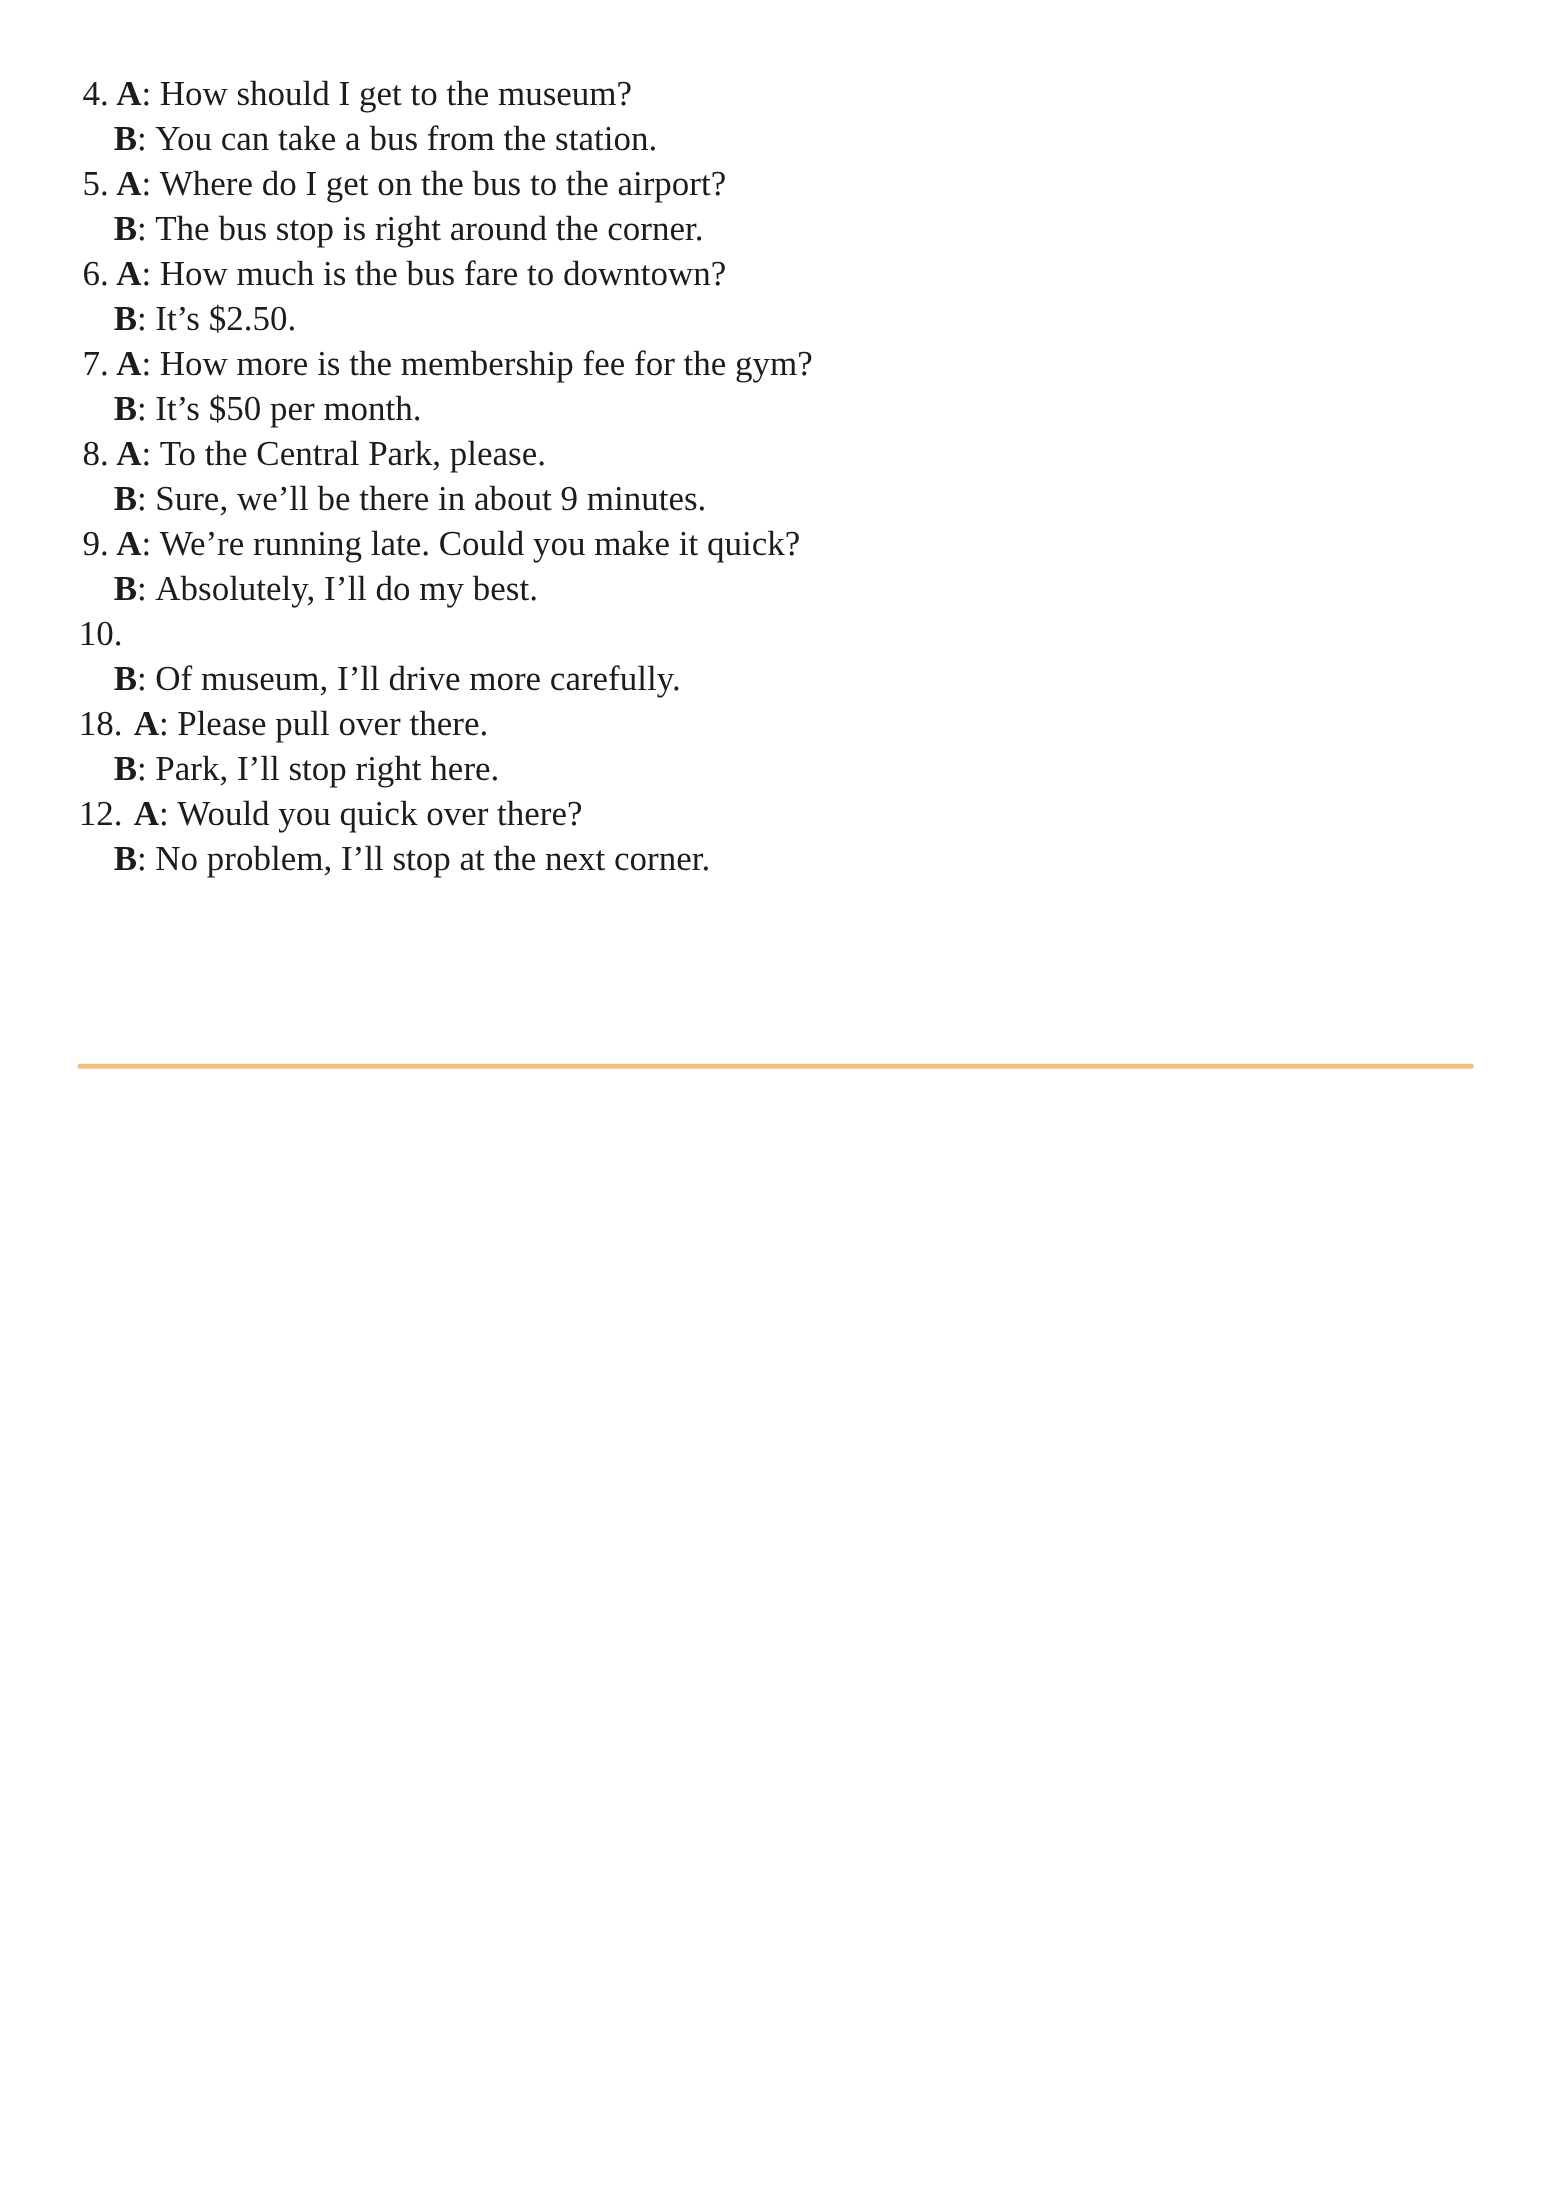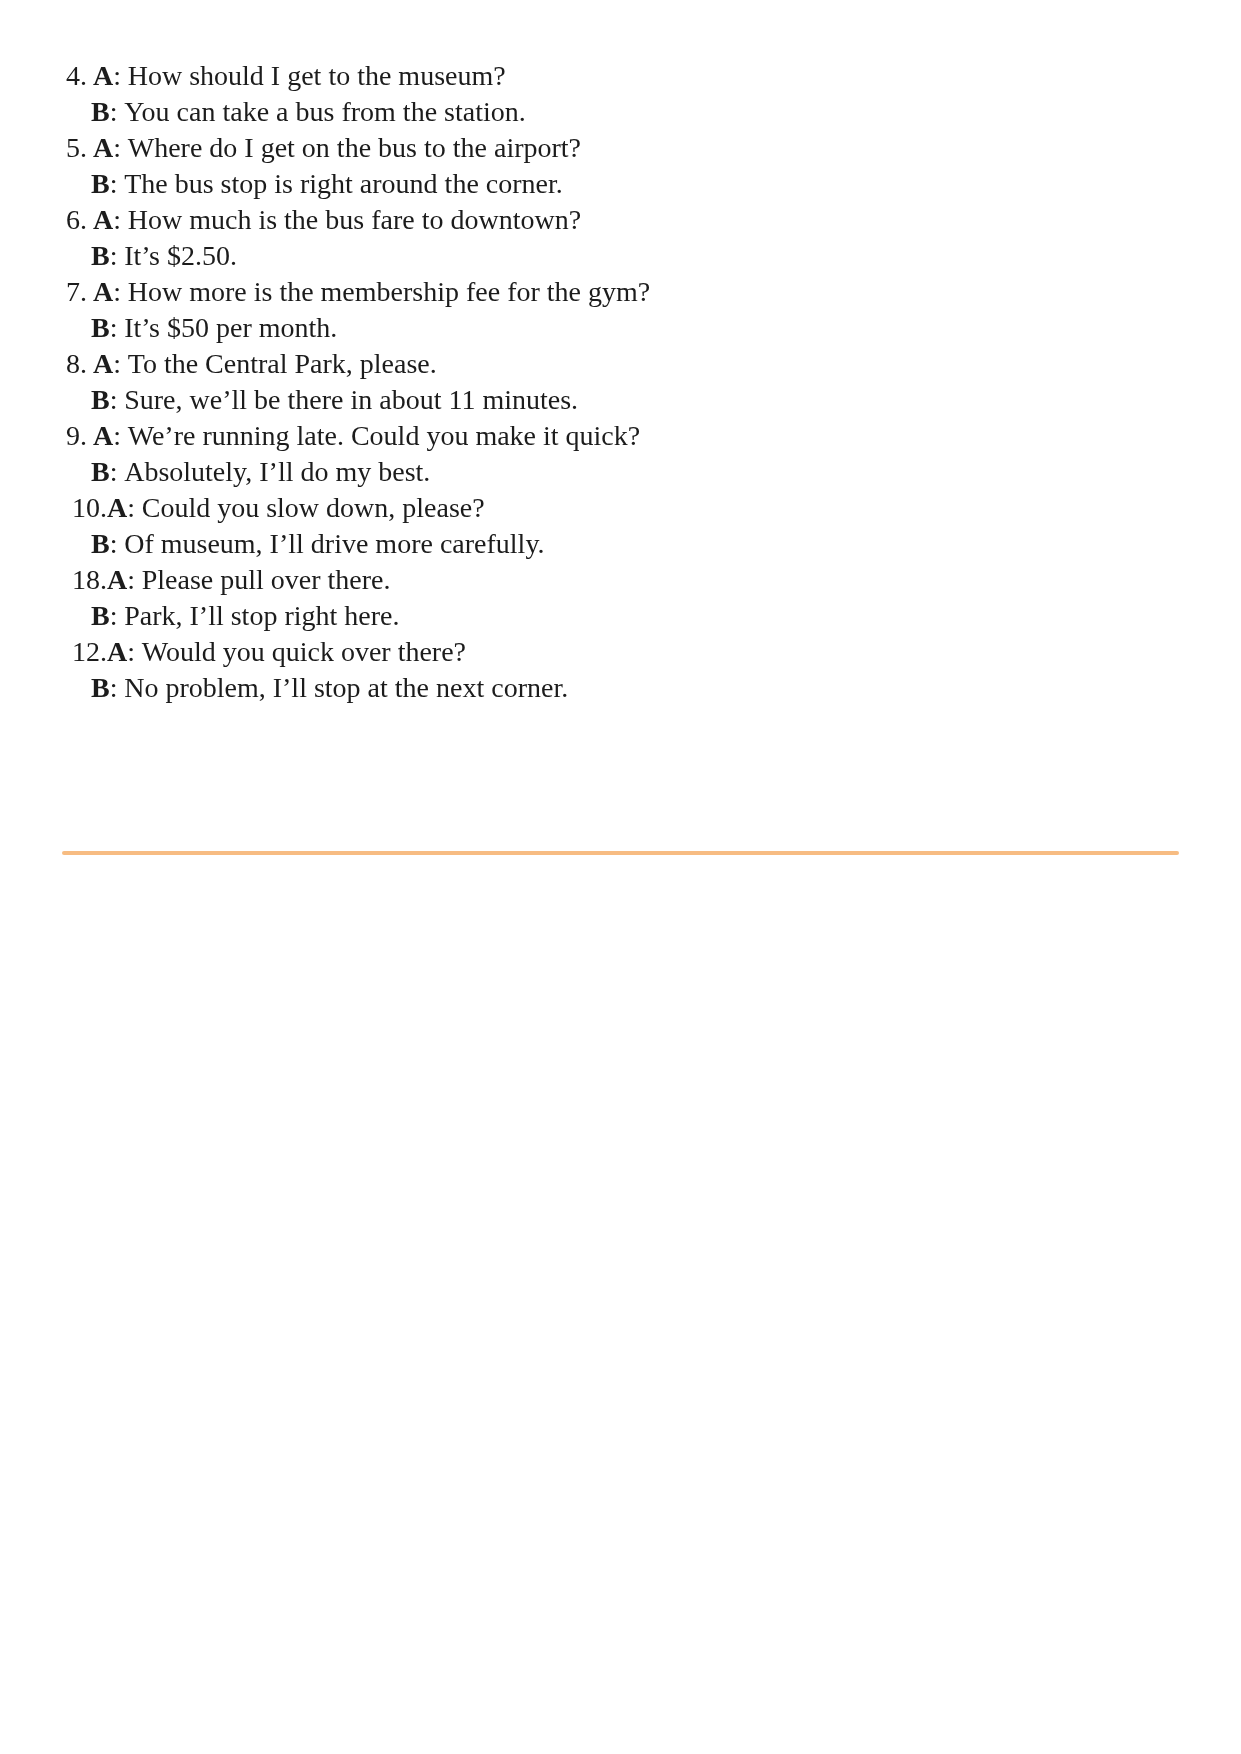--- a/index.html
+++ b/index.html
@@ -16,21 +16,21 @@
   .dialog-list {
     position: absolute;
     left: 66px;
     top: 58px;
     width: 1120px;
     font-size: 28px;
     line-height: 36px;
   }
   .dialog-line { display: flex; align-items: baseline; }
   .num-cell { flex: 0 0 auto; min-width: 27px; white-space: nowrap; }
-  .num-cell.wide { min-width: 44px; margin-left: -3px; text-align: right; }
+  .num-cell.wide { min-width: 44px; margin-left: -3px; }
   .b-spacer { flex: 0 0 auto; min-width: 25px; }
   .line-text { white-space: nowrap; }
   .speaker { font-weight: bold; }
   .sep { margin-right: 0.24em; }
   .divider {
     position: absolute;
     left: 62px;
     top: 851px;
     width: 1117px;
     height: 4px;
@@ -88,39 +88,38 @@
       </div>
     </div>
 
     <div class="dialog-item">
       <div class="dialog-line">
         <span class="num-cell">8.</span>
         <span class="line-text"><b class="speaker">A</b><span class="sep">:</span><span class="utterance">To the Central Park, please.</span></span>
       </div>
       <div class="dialog-line">
         <span class="b-spacer"></span>
-        <span class="line-text"><b class="speaker">B</b><span class="sep">:</span><span class="utterance">Sure, we’ll be there in about 11 minutes.</span></span>
+        <span class="line-text"><b class="speaker">B</b><span class="sep">:</span><span class="utterance">Sure, we’ll be there in about 9 minutes.</span></span>
       </div>
     </div>
 
     <div class="dialog-item">
       <div class="dialog-line">
         <span class="num-cell">9.</span>
         <span class="line-text"><b class="speaker">A</b><span class="sep">:</span><span class="utterance">We’re running late. Could you make it quick?</span></span>
       </div>
       <div class="dialog-line">
         <span class="b-spacer"></span>
         <span class="line-text"><b class="speaker">B</b><span class="sep">:</span><span class="utterance">Absolutely, I’ll do my best.</span></span>
       </div>
     </div>
 
     <div class="dialog-item">
       <div class="dialog-line">
         <span class="num-cell wide">10.</span>
-        <span class="line-text"><b class="speaker">A</b><span class="sep">:</span><span class="utterance">Could you slow down, please?</span></span>
       </div>
       <div class="dialog-line">
         <span class="b-spacer"></span>
         <span class="line-text"><b class="speaker">B</b><span class="sep">:</span><span class="utterance">Of museum, I’ll drive more carefully.</span></span>
       </div>
     </div>
 
     <div class="dialog-item">
       <div class="dialog-line">
         <span class="num-cell wide">18.</span>

